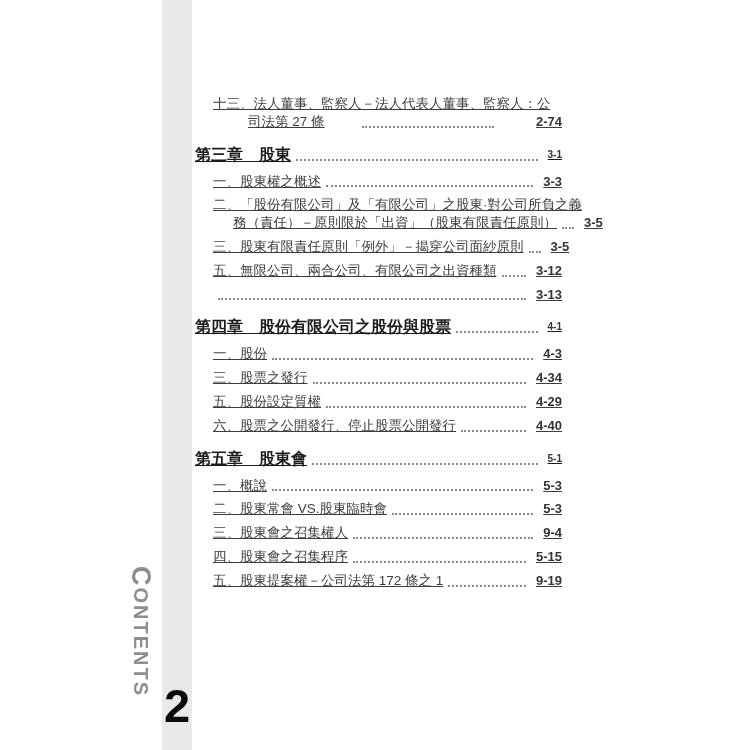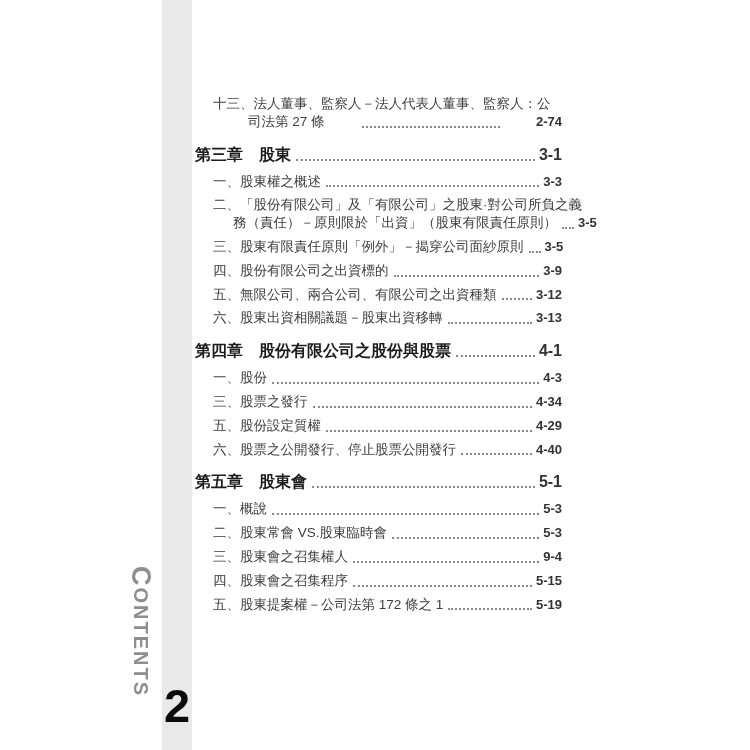--- a/index.html
+++ b/index.html
@@ -53,20 +53,21 @@
     left: 195px; top: 92px;
     width: 367px;
     color: #3d3d3d;
     font-size: 13.5px;
   }
   .t-row {
     display: flex;
     align-items: flex-end;
     line-height: 23.8px;
     white-space: pre;
+    text-decoration: underline;
   }
   .t-row.item  { padding-left: 18px; font-weight: 500; }
   .t-row.cont2 { padding-left: 38px; margin-top: -6px; }
   .t-row.cont3 { padding-left: 53px; margin-top: -6px; gap: 32px; }
   .t-row.chapter {
     padding-left: 0;
     margin-top: 8px;
     margin-bottom: 2px;
     line-height: 26px;
     font-size: 16px;
@@ -80,47 +81,47 @@
     align-self: flex-end;
     border-bottom: 2px dotted #8a8a8a;
     margin: 0 4px 6px 5px;
   }
   .t-row.chapter .leader { margin-bottom: 7px; }
   .pagenum {
     font-weight: 700;
     font-size: 13px;
     color: #333333;
     font-family: "Liberation Sans", sans-serif;
+    margin-left: 6px;
   }
-  .t-row.chapter .pagenum { font-size: 16px; }
+  .t-row.chapter .pagenum { font-size: 10px; }
 </style>
 </head>
 <body>
 
 <div class="spine-strip"></div>
 
 <div class="spine-label"><span class="first-letter">C</span><span>ONTENTS</span></div>
 
 <div class="spine-page-number">2</div>
 
 <div class="toc">
     <div class="t-row item"><span class="title">十三、法人董事、監察人－法人代表人董事、監察人：公</span></div>
     <div class="t-row item cont3"><span class="title">司法第 27 條</span><span class="leader"></span><span class="pagenum">2-74</span></div>
     <div class="t-row chapter"><span class="title">第三章　股東</span><span class="leader"></span><span class="pagenum">3-1</span></div>
     <div class="t-row item"><span class="title">一、股東權之概述</span><span class="leader"></span><span class="pagenum">3-3</span></div>
     <div class="t-row item"><span class="title">二、「股份有限公司」及「有限公司」之股東·對公司所負之義</span></div>
     <div class="t-row item cont2"><span class="title">務（責任）－原則限於「出資」（股東有限責任原則）</span><span class="leader"></span><span class="pagenum">3-5</span></div>
     <div class="t-row item"><span class="title">三、股東有限責任原則「例外」－揭穿公司面紗原則</span><span class="leader"></span><span class="pagenum">3-5</span></div>
-    <div class="t-row item"><span class="title">四、股份有限公司之出資標的</span><span class="leader"></span><span class="pagenum">3-9</span></div>
     <div class="t-row item"><span class="title">五、無限公司、兩合公司、有限公司之出資種類</span><span class="leader"></span><span class="pagenum">3-12</span></div>
-    <div class="t-row item"><span class="title">六、股東出資相關議題－股東出資移轉</span><span class="leader"></span><span class="pagenum">3-13</span></div>
+    <div class="t-row item"><span class="leader"></span><span class="pagenum">3-13</span></div>
     <div class="t-row chapter"><span class="title">第四章　股份有限公司之股份與股票</span><span class="leader"></span><span class="pagenum">4-1</span></div>
     <div class="t-row item"><span class="title">一、股份</span><span class="leader"></span><span class="pagenum">4-3</span></div>
     <div class="t-row item"><span class="title">三、股票之發行</span><span class="leader"></span><span class="pagenum">4-34</span></div>
     <div class="t-row item"><span class="title">五、股份設定質權</span><span class="leader"></span><span class="pagenum">4-29</span></div>
     <div class="t-row item"><span class="title">六、股票之公開發行、停止股票公開發行</span><span class="leader"></span><span class="pagenum">4-40</span></div>
     <div class="t-row chapter"><span class="title">第五章　股東會</span><span class="leader"></span><span class="pagenum">5-1</span></div>
     <div class="t-row item"><span class="title">一、概說</span><span class="leader"></span><span class="pagenum">5-3</span></div>
     <div class="t-row item"><span class="title">二、股東常會 VS.股東臨時會</span><span class="leader"></span><span class="pagenum">5-3</span></div>
     <div class="t-row item"><span class="title">三、股東會之召集權人</span><span class="leader"></span><span class="pagenum">9-4</span></div>
     <div class="t-row item"><span class="title">四、股東會之召集程序</span><span class="leader"></span><span class="pagenum">5-15</span></div>
-    <div class="t-row item"><span class="title">五、股東提案權－公司法第 172 條之 1</span><span class="leader"></span><span class="pagenum">5-19</span></div>
+    <div class="t-row item"><span class="title">五、股東提案權－公司法第 172 條之 1</span><span class="leader"></span><span class="pagenum">9-19</span></div>
   </div>
 
 </body></html>

